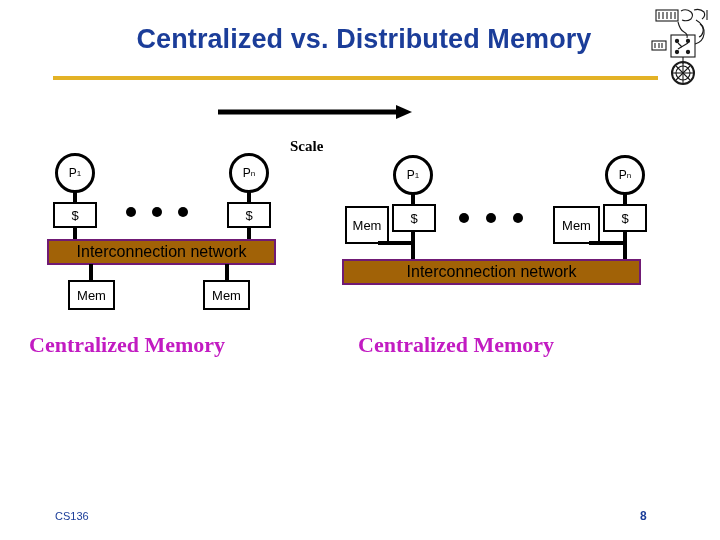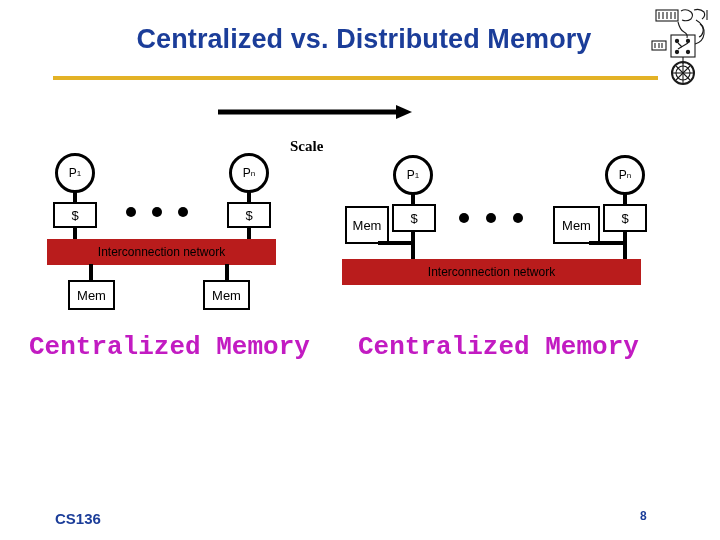--- a/index.html
+++ b/index.html
@@ -104,56 +104,56 @@
     background: #000;
   }
   .hline {
     position: absolute;
     height: 4px;
     background: #000;
   }
 
   .netbox {
     position: absolute;
-    background: #b91c1c;
-    border: 2px solid #b91c1c;
+    background: #a16207;
+    border: 2px solid #701a75;
     box-sizing: border-box;
     display: flex;
     align-items: center;
     justify-content: center;
-    font-size: 12px;
+    font-size: 16px;
     color: #000;
     font-family: "Liberation Sans", sans-serif;
   }
 
   .dot {
     position: absolute;
     width: 10px;
     height: 10px;
     border-radius: 50%;
     background: #000;
   }
 
   
   .caption {
     position: absolute;
-    font-size: 26px;
+    font-size: 22px;
     font-weight: bold;
     color: #c21bc2;
-    font-family: Liberation Mono, monospace;
+    font-family: Liberation Serif, serif;
     white-space: nowrap;
   }
 
   
   .footer-left {
     position: absolute;
     left: 55px;
     top: 510px;
-    font-size: 15px;
-    font-weight: bold;
+    font-size: 11px;
+    font-weight: normal;
     color: #1b3d99;
     font-family: "Liberation Sans", sans-serif;
   }
   .footer-right {
     position: absolute;
     left: 640px;
     top: 509px;
     font-size: 12px;
     font-weight: bold;
     color: #1b3d99;

